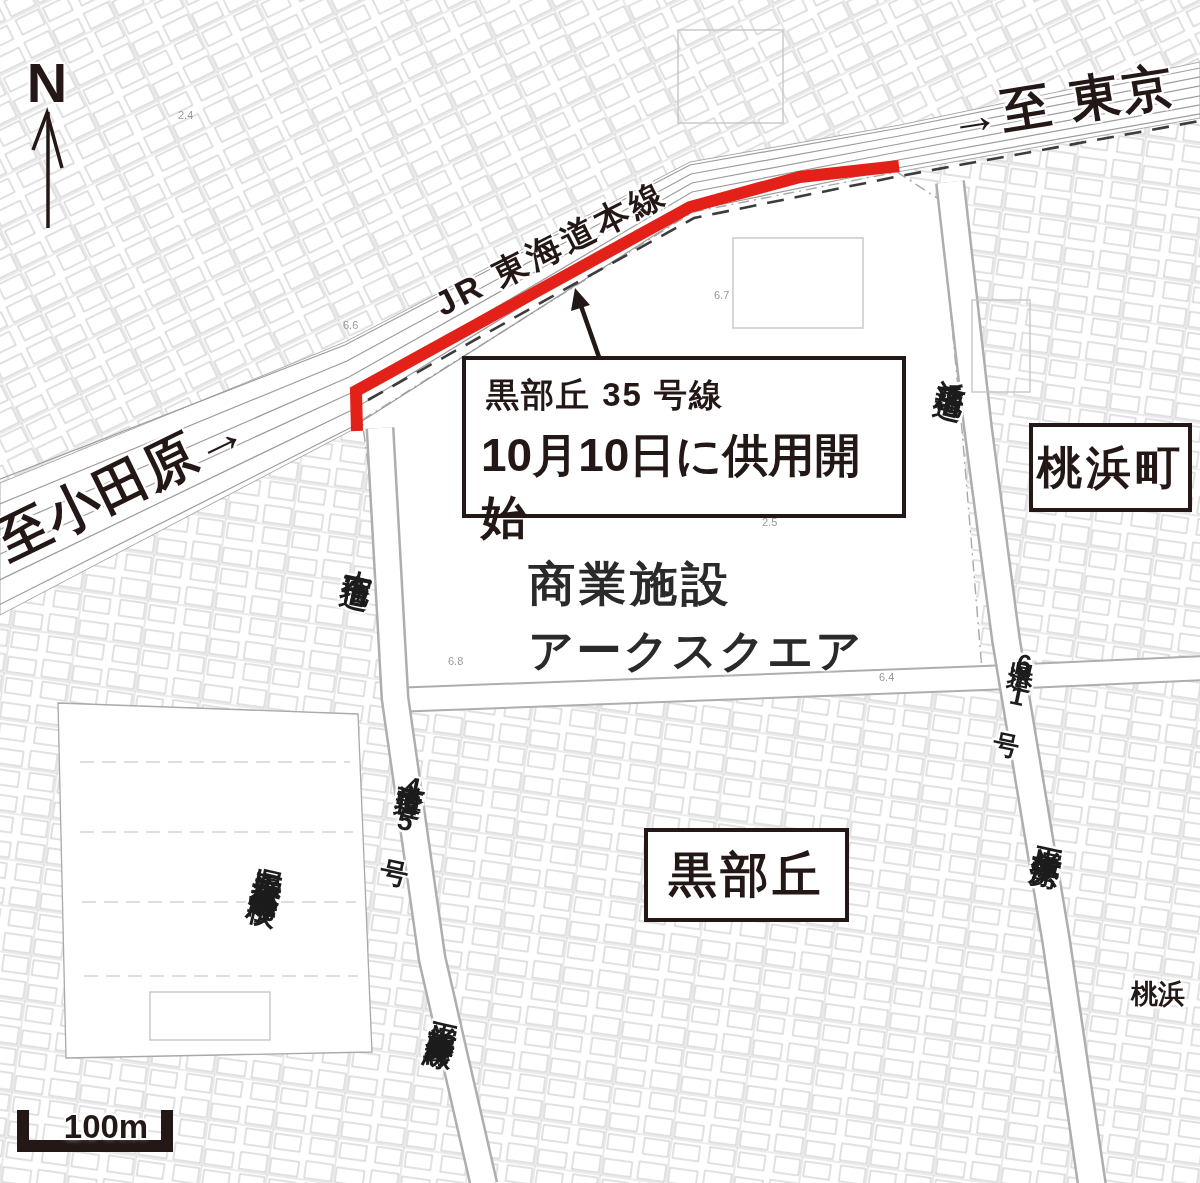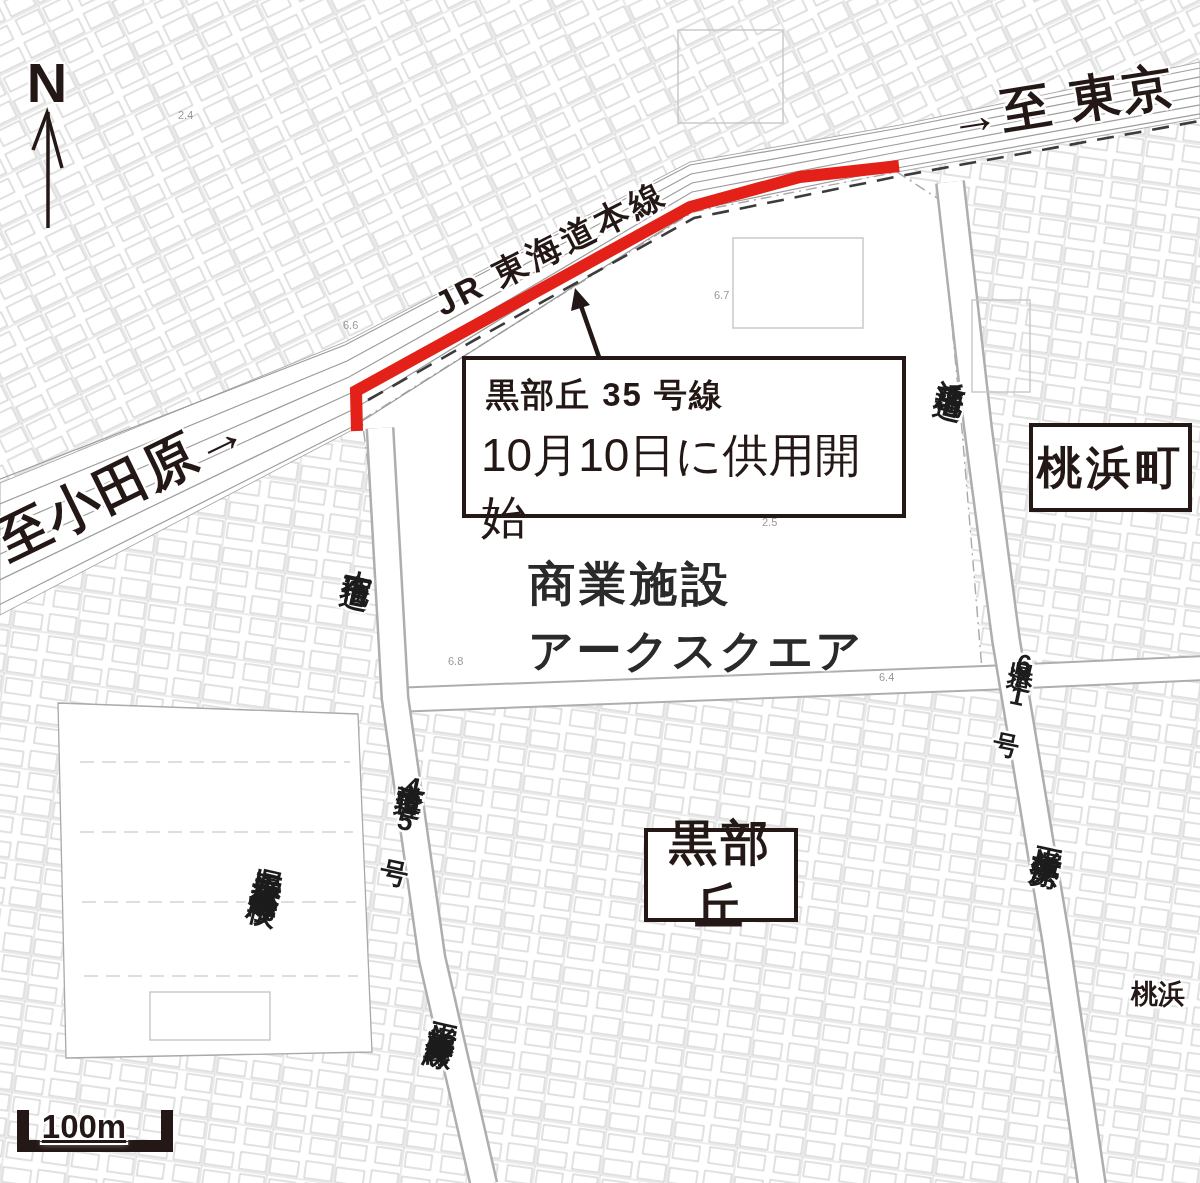--- a/index.html
+++ b/index.html
@@ -24,21 +24,21 @@
     position:absolute; background:#fff; border:4px solid var(--ink);
     display:flex; align-items:center; justify-content:center;
     font-weight:700; letter-spacing:4px; box-sizing:border-box;
   }
   #callout-box{
     position:absolute; left:462px; top:356px; width:444px; height:162px;
     background:#fff; border:4px solid var(--ink); box-sizing:border-box;
     padding-top:13px;
   }
   #callout-box .l1{font-size:33px; font-weight:700; letter-spacing:2px; margin-left:20px;}
-  #callout-box .l2{font-size:46px; font-weight:400; letter-spacing:0px; margin-left:15px; margin-top:7px;}
+  #callout-box .l2{font-size:46px; font-weight:700; letter-spacing:0px; margin-left:15px; margin-top:7px;}
   #facility-label{
     position:absolute; left:696px; top:617px; transform:translate(-50%,-50%);
     color:#2a2a2a; font-weight:600; line-height:1.45;
     white-space:nowrap;
     text-shadow:0 0 5px #fff,0 0 5px #fff;
   }
   #facility-label .f1{font-size:47px; letter-spacing:4px;}
   #facility-label .f2{font-size:45px; letter-spacing:2px;}
   .tiny{position:absolute; font-size:11px; color:#999; font-weight:400;}
   .svg-ink{stroke:var(--ink);}
@@ -150,39 +150,39 @@
     <div class="l2">10月10日に供用開始</div>
   </div>
 
   <div id="facility-label">
     <div class="f1">商業施設</div>
     <div class="f2">アークスクエア</div>
   </div>
 
   <div class="boxlbl" style="left:1029px;top:423px;width:163px;height:89px;font-size:45px;">桃浜町</div>
 
-  <div class="boxlbl" style="left:644px;top:828px;width:154px;height:94px;font-size:48px;text-align:center;">黒部丘</div>
+  <div class="boxlbl" style="left:644px;top:828px;width:205px;height:94px;font-size:48px;">黒部丘</div>
 
   <div class="lbl vert" style="left:958px;top:366px;transform:translate(-50%,-50%) rotate(13deg);font-size:29px;">浜岳地下道</div>
 
   <div class="lbl vert" style="left:364px;top:555px;transform:translate(-50%,-50%) rotate(12deg);font-size:29px;">本宿地下道</div>
 
   <div class="lbl vert" style="left:273px;top:861px;transform:translate(-50%,-50%) rotate(13deg);font-size:30px;">県立平塚工科高等学校</div>
 
   <div class="lbl vert" style="left:409px;top:801px;transform:translate(-50%,-50%) rotate(12deg);font-size:28px;">市道幹道45号</div>
 
   <div class="lbl vert" style="left:449px;top:1012px;transform:translate(-50%,-50%) rotate(13deg);font-size:29px;">平塚海岸秦野線</div>
 
   <div class="lbl vert" style="left:1021px;top:680px;transform:translate(-50%,-50%) rotate(12deg);font-size:26px;">県道61号</div>
 
   <div class="lbl vert" style="left:1053px;top:832px;transform:translate(-50%,-50%) rotate(12deg);font-size:30px;">平塚伊勢原</div>
 
   <div class="lbl" style="left:1158px;top:994px;transform:translate(-50%,-50%);font-size:27px;font-weight:600;">桃浜</div>
 
-  <div class="lbl" style="left:84px;top:1127px;transform:translate(-50%,-50%);font-size:33px;text-decoration:underline;">100m</div>
+  <div class="lbl" style="left:106px;top:1127px;transform:translate(-50%,-50%);font-size:33px;">100m</div>
 
   <div class="tiny" style="left:178px;top:109px;">2.4</div>
   <div class="tiny" style="left:343px;top:319px;">6.6</div>
   <div class="tiny" style="left:714px;top:289px;">6.7</div>
   <div class="tiny" style="left:762px;top:516px;">2.5</div>
   <div class="tiny" style="left:448px;top:655px;">6.8</div>
   <div class="tiny" style="left:879px;top:671px;">6.4</div>
 
 </div>
 

